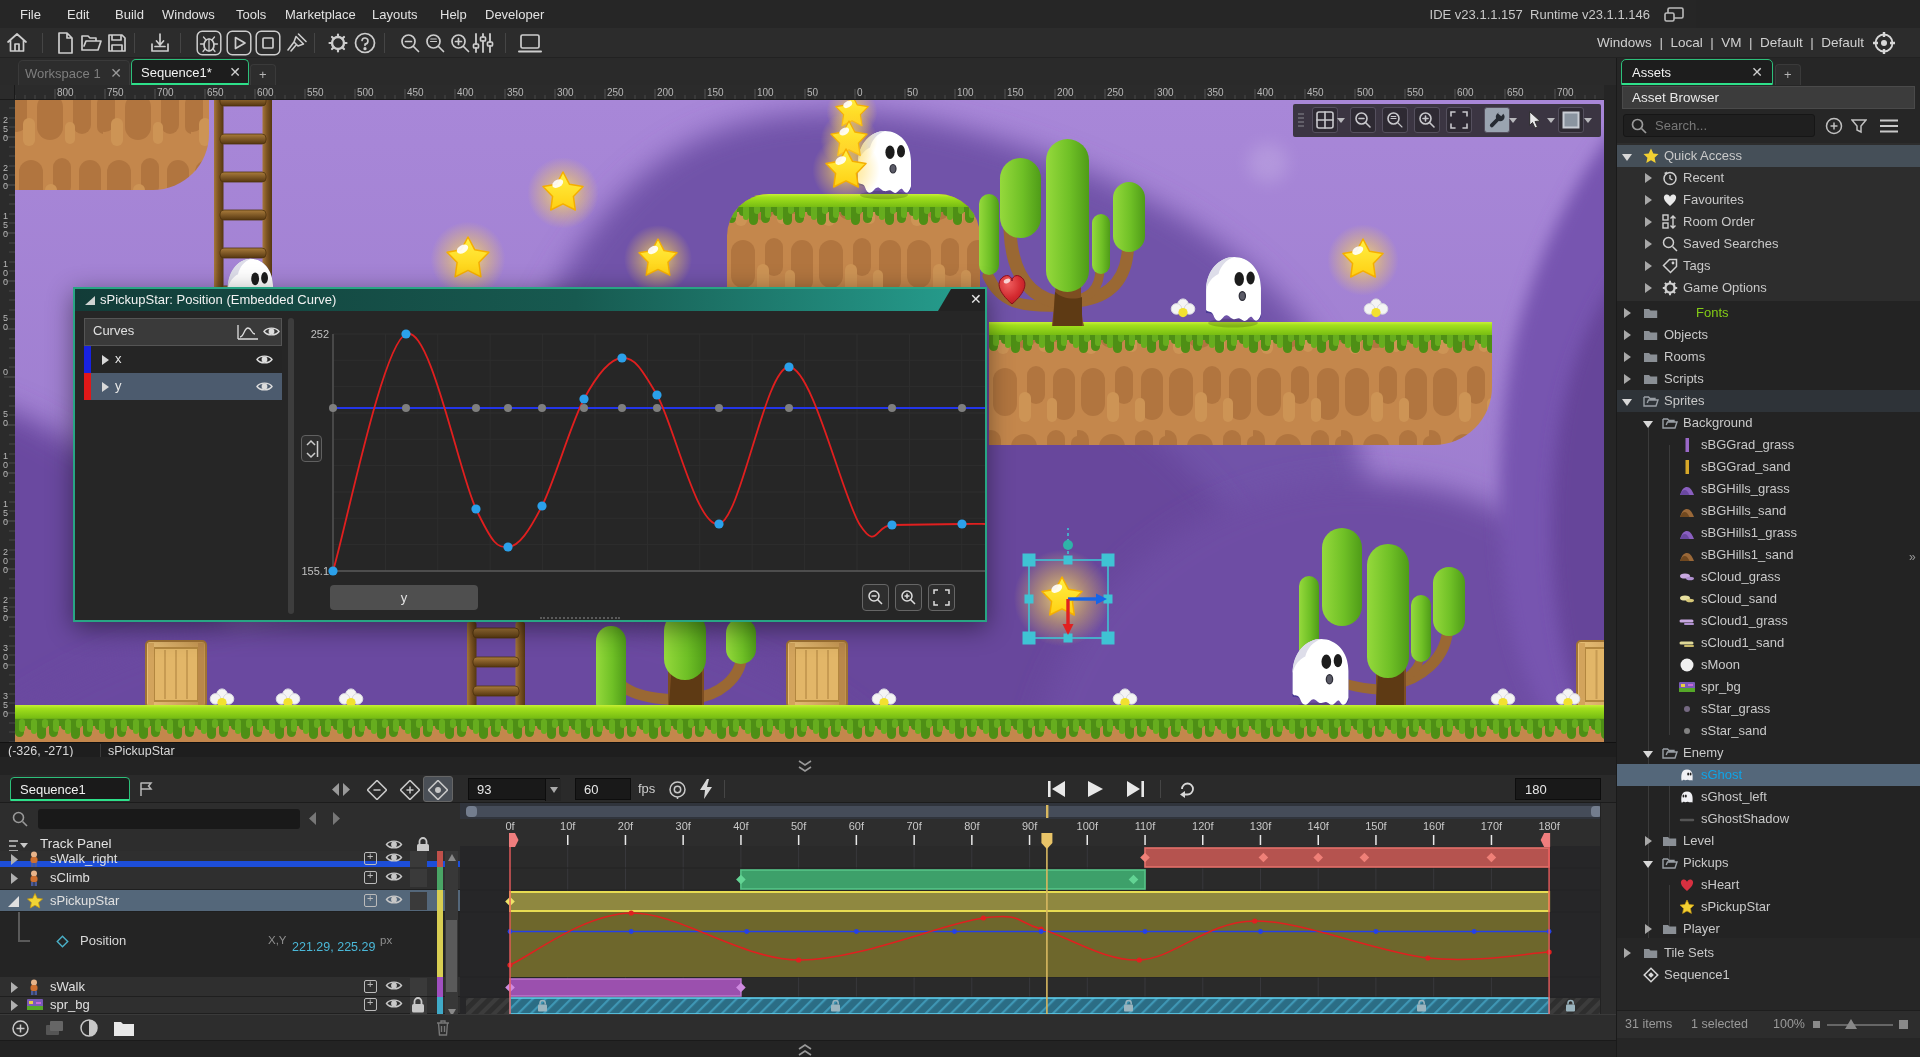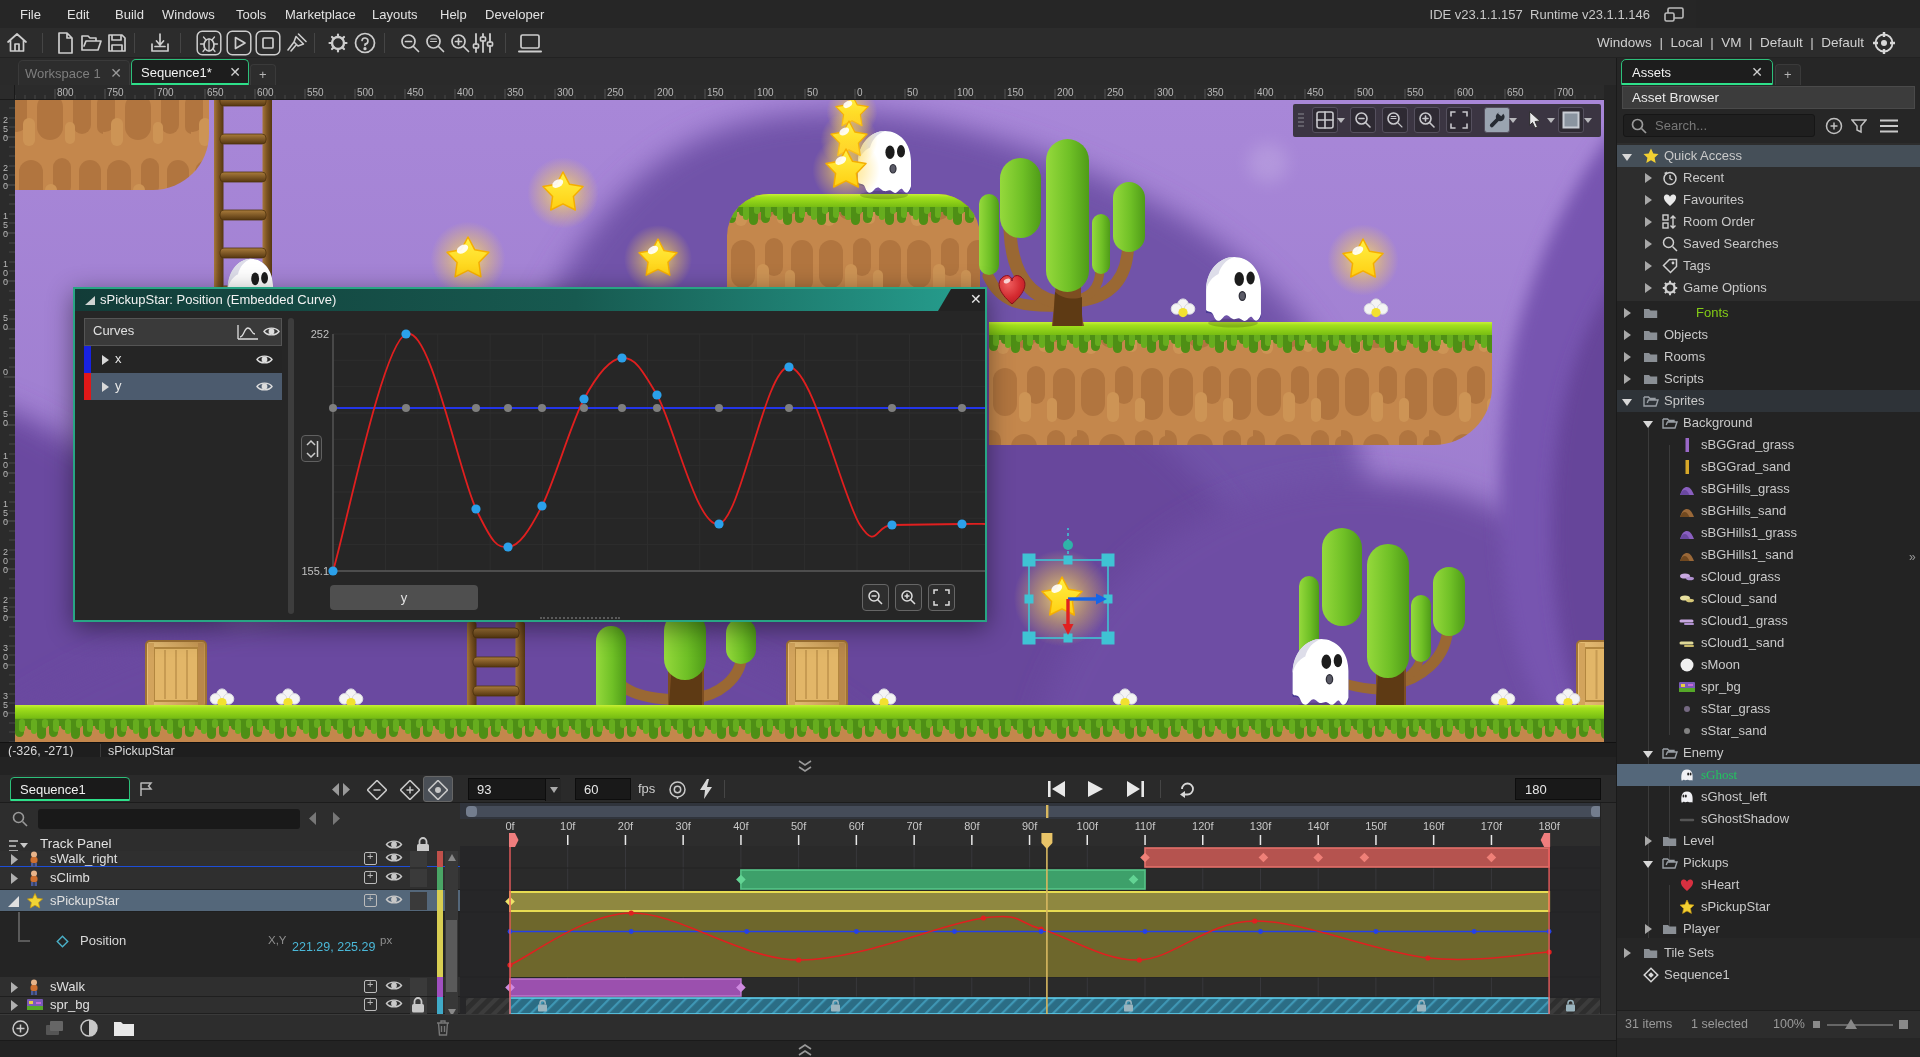--- a/index.html
+++ b/index.html
@@ -1066,21 +1066,21 @@
         <path d="M1 6.5 C4 2 13 2 16 6.5 C13 11 4 11 1 6.5 Z"></path>
         <circle cx="8.5" cy="6.5" r="2.2" fill="#c8c8c8"></circle>
       </svg>
       <svg class="ab" style="left:416px;top:34px" width="14" height="16" viewBox="0 0 14 16">
         <rect x="1" y="7" width="12" height="8.5" rx="1.5" fill="#c8c8c8"></rect>
         <path d="M3.5 7 V4.5 A3.5 3.5 0 0 1 10.5 4.5 V7" fill="none" stroke="#c8c8c8" stroke-width="1.8"></path>
       </svg>
       <div class="ab" style="left:0;top:55px;width:460px;height:1px;background:#1e1e1e;"></div>
     </div>
 <div class="ab" style="left:0;top:851px;width:460px;height:163px;overflow:hidden;">
-      <div class="ab" style="left:0;top:0px;width:460px;height:16px;background:#2f2f2f;border-bottom:1px solid #1d4ed8;">
+      <div class="ab" style="left:0;top:0px;width:460px;height:16px;background:#2f2f2f;border-bottom:6px solid #1d4ed8;">
         <svg class="ab" style="left:10px;top:3px" width="8" height="11" viewBox="0 0 8 11">
           <polygon points="1,0 8,5.5 1,11" fill="#b0b0b0"></polygon>
         </svg>
         <svg class="ab" style="left:27px;top:0px" width="14" height="16" viewBox="0 0 14 16">
           <circle cx="7" cy="3.5" r="3" fill="#e8b48a"></circle>
           <rect x="3.5" y="6" width="7" height="6" rx="2" fill="#cf7030"></rect>
           <rect x="4" y="12" width="2.5" height="4" fill="#4a5a9a"></rect>
           <rect x="7.5" y="12" width="2.5" height="4" fill="#4a5a9a"></rect>
         </svg>
         <span class="ab" style="left:50px;top:0px;font-size:13px;color:#e0e0e0;">sWalk_right</span>
@@ -1586,21 +1586,21 @@
       <svg class="ab" style="left:45px;top:687px" width="16" height="16" viewBox="0 0 16 16">
         <path d="M1 4 V13 H13 L15 7 H5.5 L4.2 10 M1 4 H5.5 L7 5.5 H12 V7" fill="none" stroke="#9aa0a6" stroke-width="1.4"></path>
       </svg>
       <span class="ab" style="left:66px;top:687px;font-size:13px;color:#c9c9c9;">Enemy</span>
       <div class="ab" style="left:0;top:706px;width:304px;height:22px;background:#54677a;"></div>
       <svg class="ab" style="left:62px;top:709px" width="16" height="16" viewBox="0 0 16 16">
         <path d="M2.5 13.5 C2 9 2 2.5 8 2.5 C14 2.5 14 9 13.5 13.5 C12 12.5 11 14 9.5 13 C8 12 7 14 5.5 13 C4.5 12.2 3.5 13.8 2.5 13.5 Z" fill="#f0f0f4"></path>
         <ellipse cx="9.2" cy="7" rx="1" ry="1.6" fill="#222"></ellipse>
         <ellipse cx="11.6" cy="7" rx="0.9" ry="1.5" fill="#222"></ellipse>
       </svg>
-      <span class="ab" style="left:84px;top:709px;font-size:13px;color:#22c55e;font-family:Liberation Serif, serif;">sGhost</span>
+      <span class="ab" style="left:84px;top:709px;font-size:13px;color:#0ea5e9;">sGhost</span>
       <svg class="ab" style="left:62px;top:731px" width="16" height="16" viewBox="0 0 16 16">
         <path d="M2.5 13.5 C2 9 2 2.5 8 2.5 C14 2.5 14 9 13.5 13.5 C12 12.5 11 14 9.5 13 C8 12 7 14 5.5 13 C4.5 12.2 3.5 13.8 2.5 13.5 Z" fill="#f0f0f4"></path>
         <ellipse cx="4.4" cy="7" rx="0.9" ry="1.5" fill="#222"></ellipse>
         <ellipse cx="6.8" cy="7" rx="1" ry="1.6" fill="#222"></ellipse>
       </svg>
       <span class="ab" style="left:84px;top:731px;font-size:13px;color:#c9c9c9;">sGhost_left</span>
       <svg class="ab" style="left:62px;top:753px" width="16" height="16" viewBox="0 0 16 16">
         <path d="M2 9 H14" stroke="#555" stroke-width="2.5" stroke-linecap="round"></path>
       </svg>
       <span class="ab" style="left:84px;top:753px;font-size:13px;color:#c9c9c9;">sGhostShadow</span>

